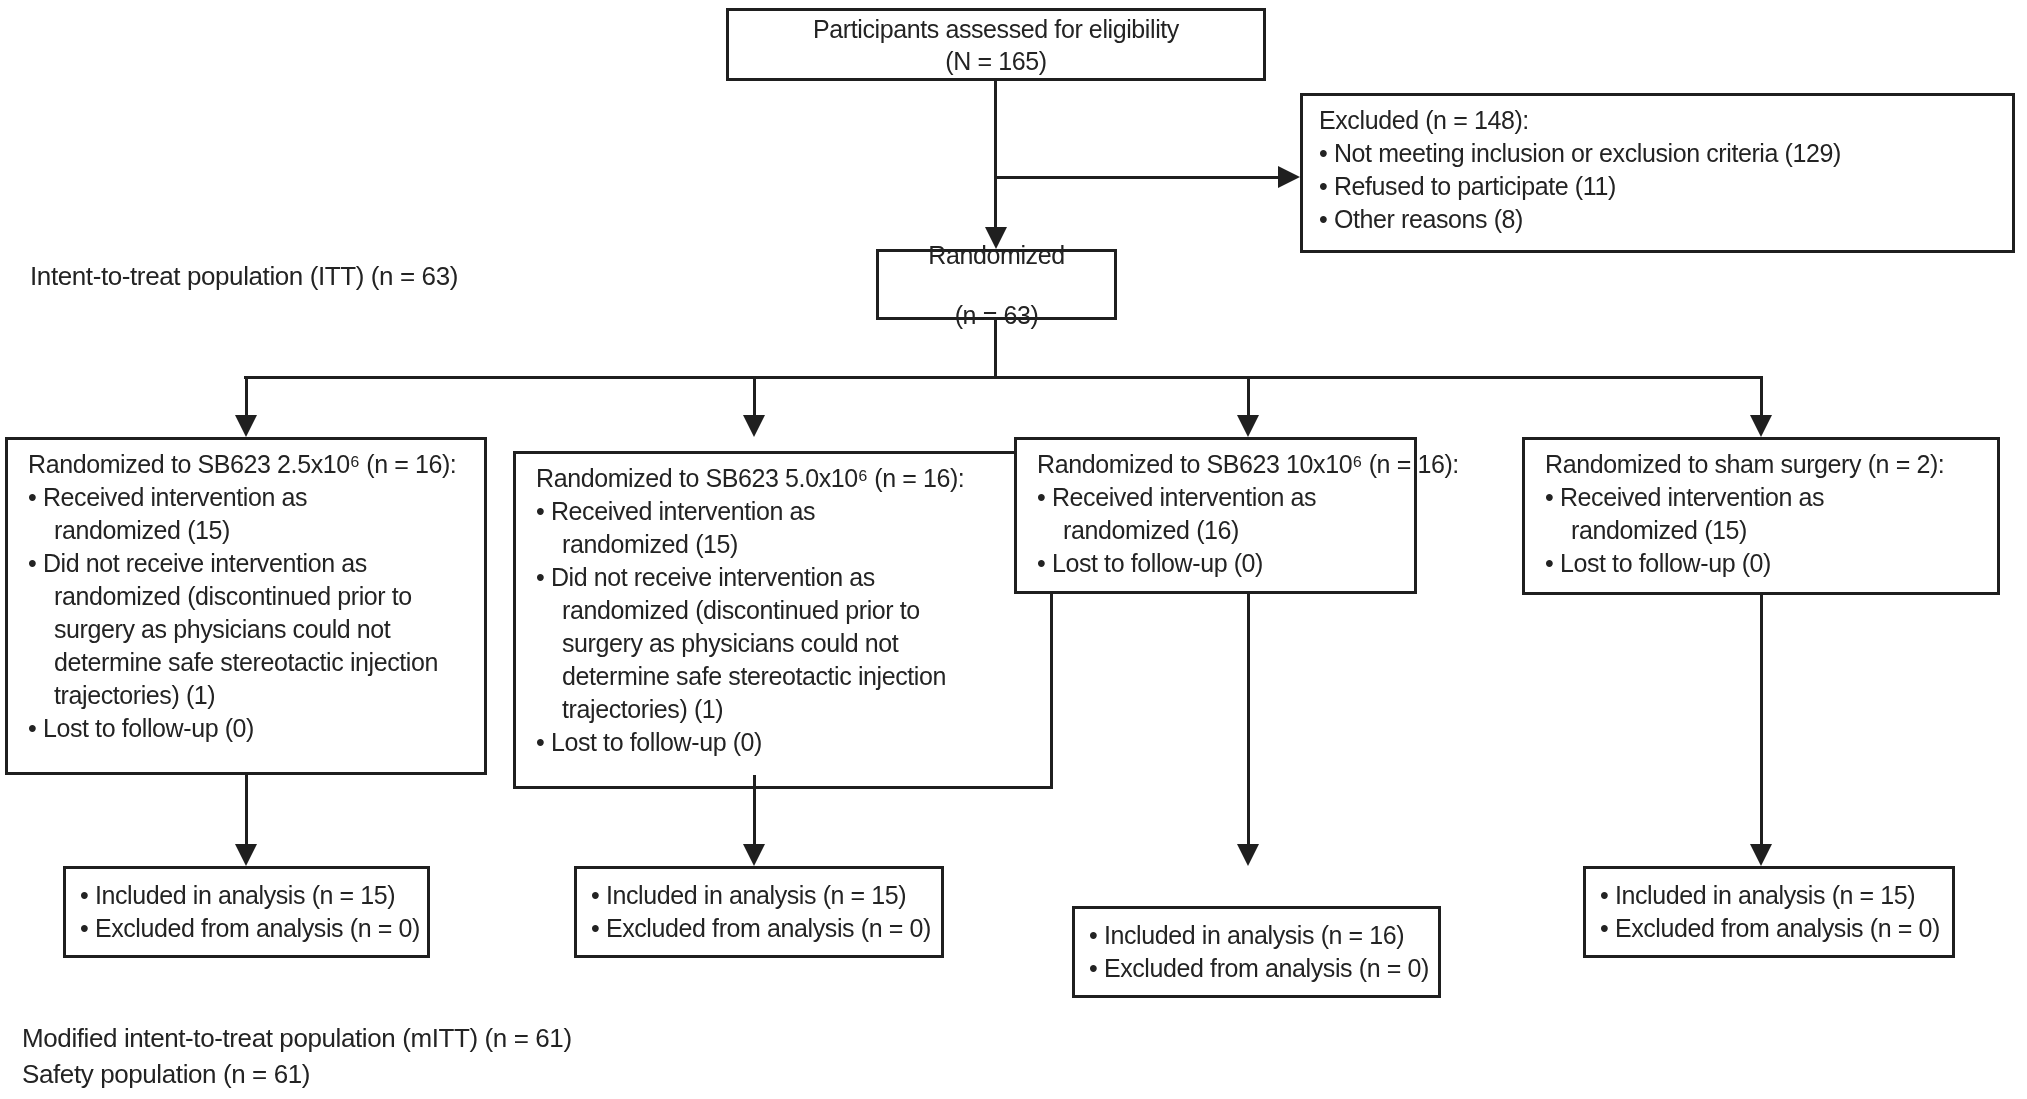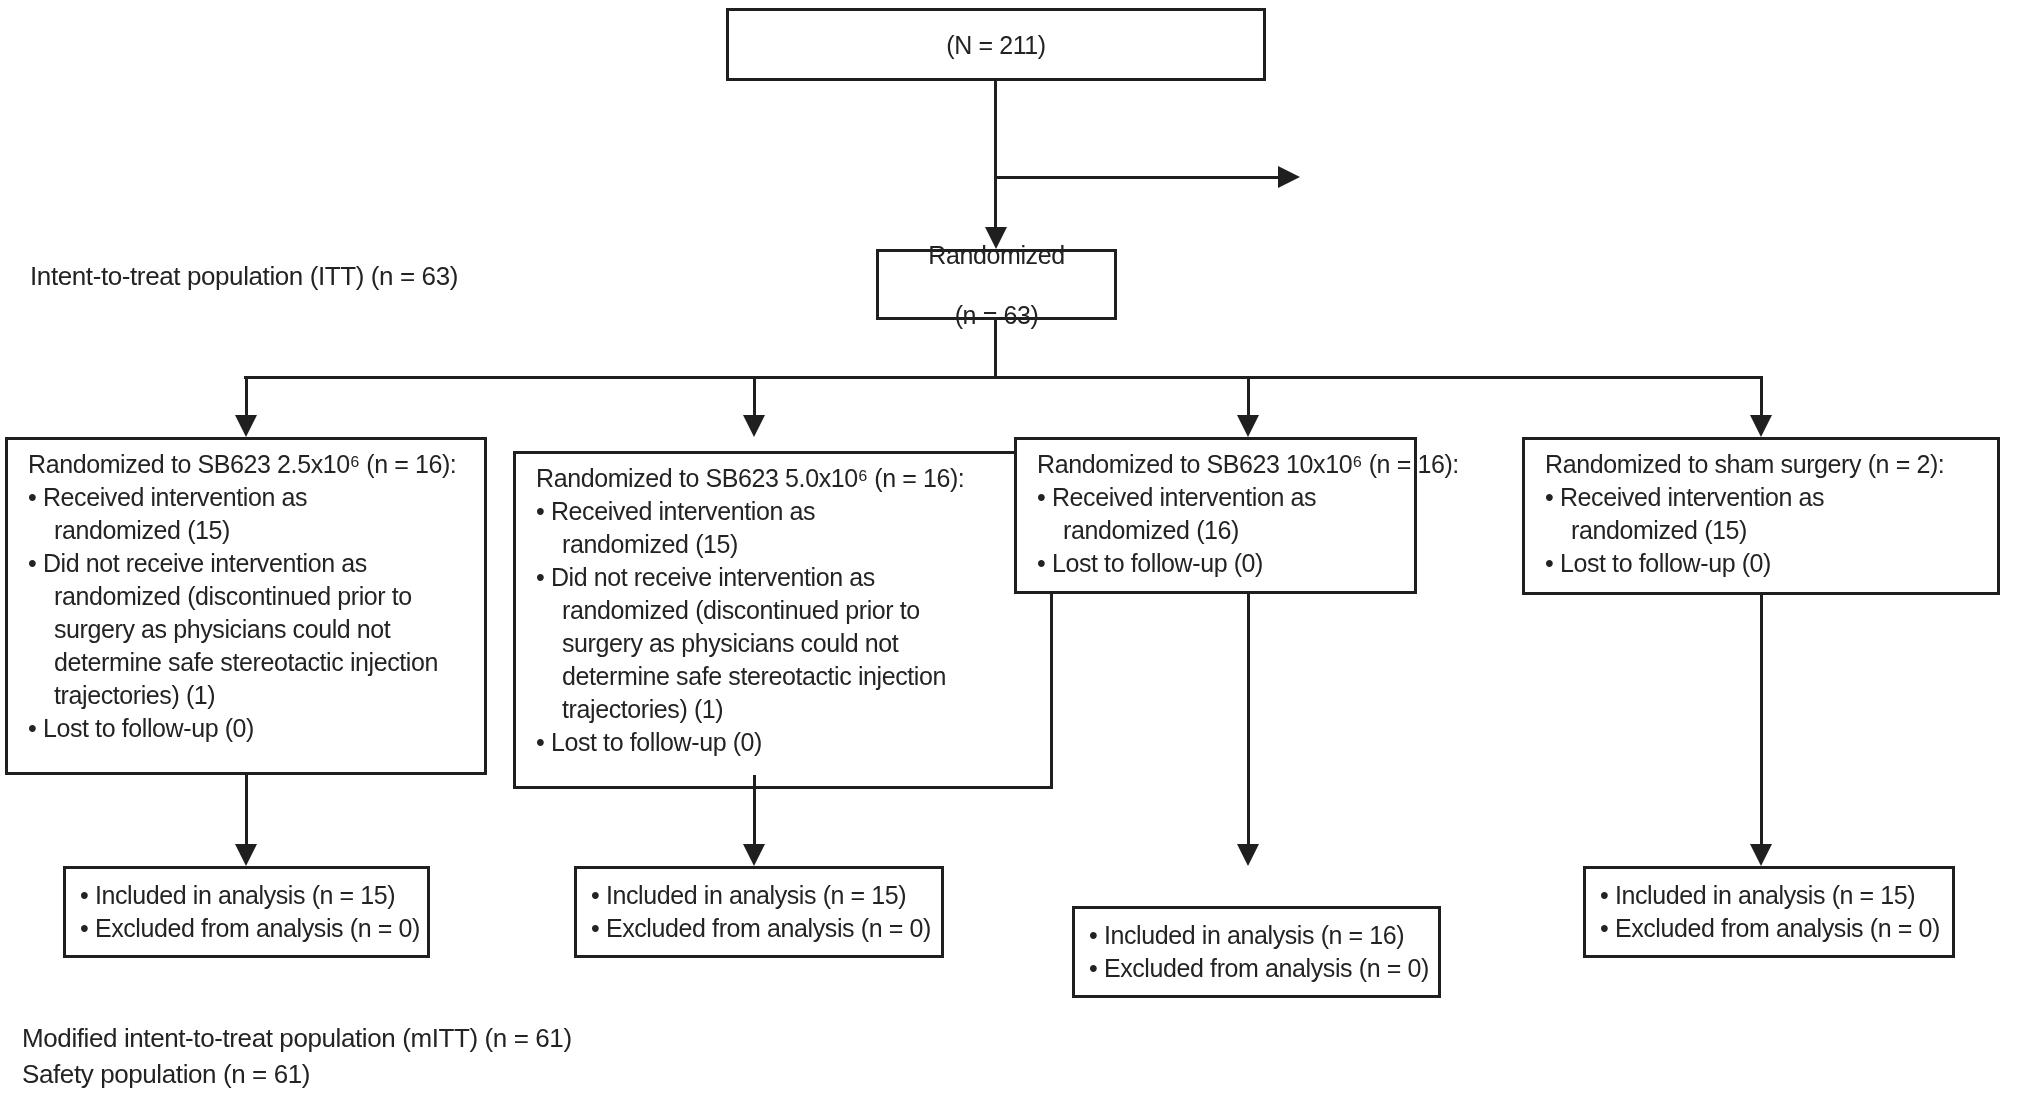--- a/index.html
+++ b/index.html
@@ -58,29 +58,36 @@
     border-left: 22px solid #1f1f1f;
   }
   .side-label { position: absolute; white-space: nowrap; font-size: 26px; }
 </style>
 </head>
 <body>
 
 <div id="stage">
 
   <div class="box box-center" style="left:726px; top:8px; width:540px; height:73px;">
-    <div>(N = 211)</div>
+    <div>Participants assessed for eligibility</div>
+    <div>(N = 165)</div>
   </div>
 
   <div class="vline" style="left:994px; top:81px; height:148px;"></div>
   <div class="arrow-down" style="left:985px; top:227px;"></div>
 
   <div class="hline" style="left:994px; top:176px; width:285px;"></div>
   <div class="arrow-right" style="left:1278px; top:166px;"></div>
 
+  <div class="box" style="left:1300px; top:93px; width:715px; height:160px; padding:8px 14px 8px 16px;">
+    <div class="title-line">Excluded (n = 148):</div>
+    <div class="nowrap-bullet">• Not meeting inclusion or exclusion criteria (129)</div>
+    <div class="nowrap-bullet">• Refused to participate (11)</div>
+    <div class="nowrap-bullet">• Other reasons (8)</div>
+  </div>
 
   <div class="side-label" style="left:22px; top:260px;margin-left:8px;">Intent-to-treat population (ITT) (n = 63)</div>
 
   <div class="box box-center" style="left:876px; top:249px; width:241px; height:71px;gap:28px;">
     <div>Randomized</div>
     <div>(n = 63)</div>
   </div>
 
   <div class="vline" style="left:994px; top:320px; height:58px;"></div>
   <div class="hline" style="left:244px; top:376px; width:1519px;"></div>

